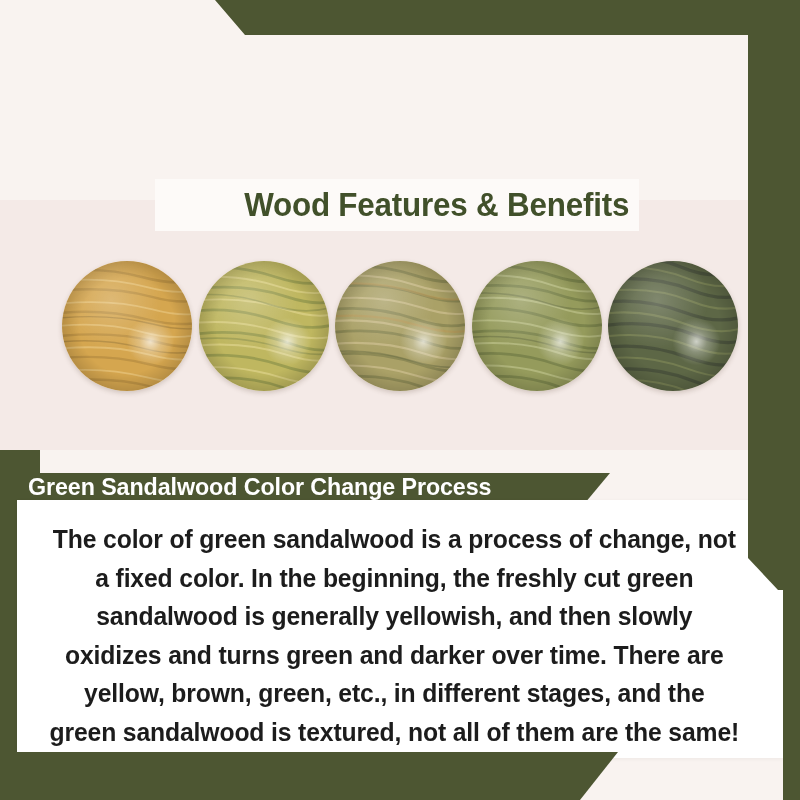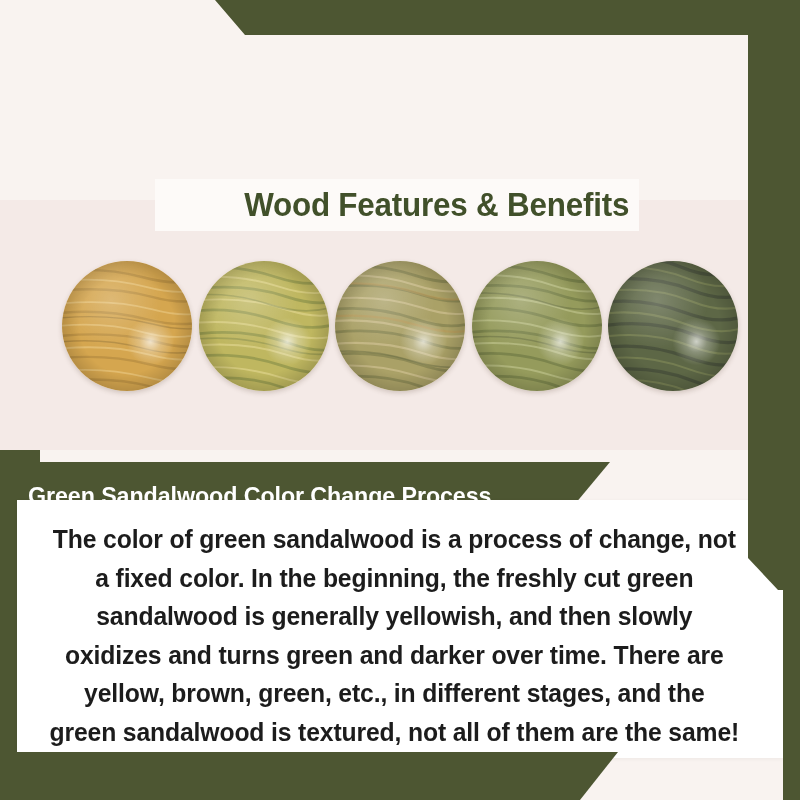--- a/index.html
+++ b/index.html
@@ -73,24 +73,24 @@
   .bead .shade{
     position:absolute;inset:0;border-radius:50%;
     background:
       radial-gradient(circle at 68% 62%, rgba(255,255,255,.70) 0%, rgba(255,255,255,.28) 9%, rgba(255,255,255,0) 20%),
       radial-gradient(circle at 38% 30%, rgba(255,255,255,.22) 0%, rgba(255,255,255,0) 42%),
       radial-gradient(circle at 50% 50%, rgba(0,0,0,0) 52%, rgba(0,0,0,.26) 86%, rgba(0,0,0,.42) 100%);
   }
 
   
   .section-banner{
-    position:absolute;left:0;top:462px;width:610px;height:48px;
+    position:absolute;left:0;top:473px;width:610px;height:48px;
     background:#4d5632;
     clip-path:polygon(0 0, 610px 0, 570px 48px, 0 48px);
-    display:flex;align-items:flex-end;
+    display:flex;align-items:flex-start;
   }
   .section-banner-text{
     margin-left:28px;
     font-family:"Liberation Sans Narrow","Liberation Sans",sans-serif;
     font-weight:bold;font-size:24px;color:#ffffff;
     letter-spacing:-0.1px;white-space:nowrap;
     transform:scaleX(0.97);transform-origin:left center;
   }
 
   

